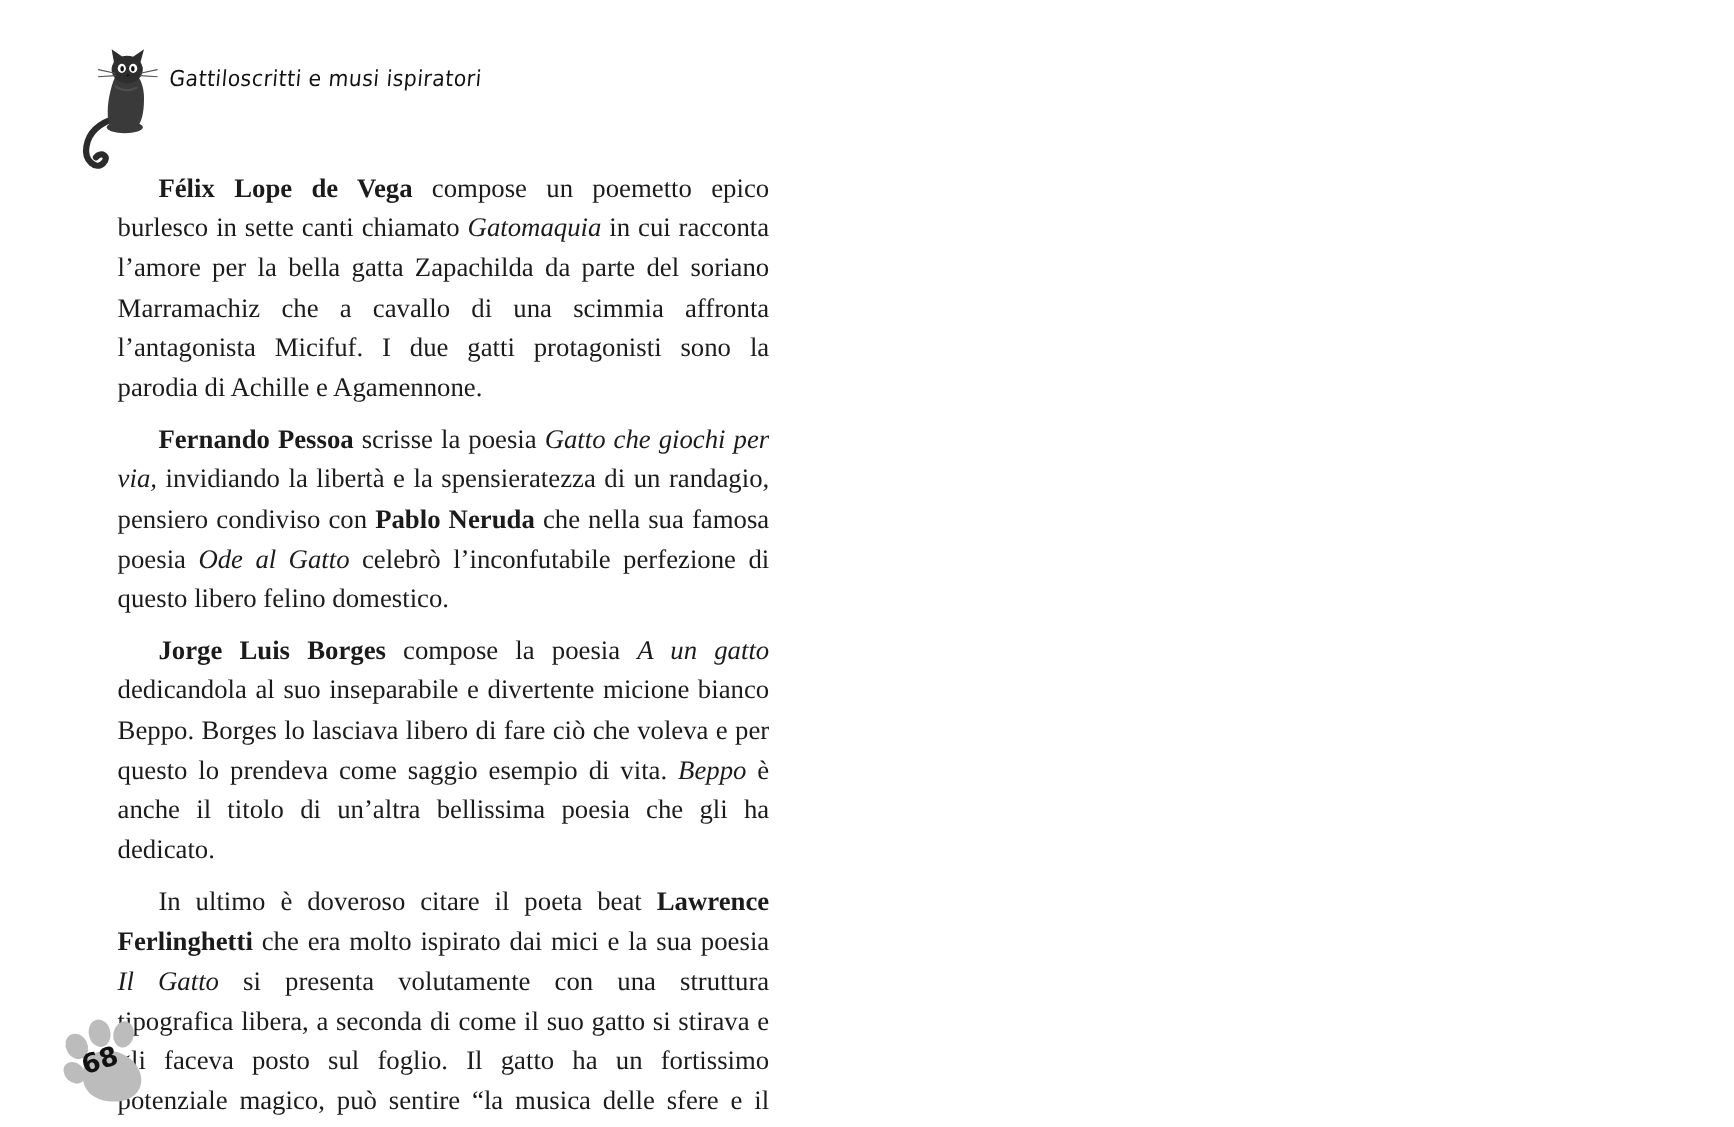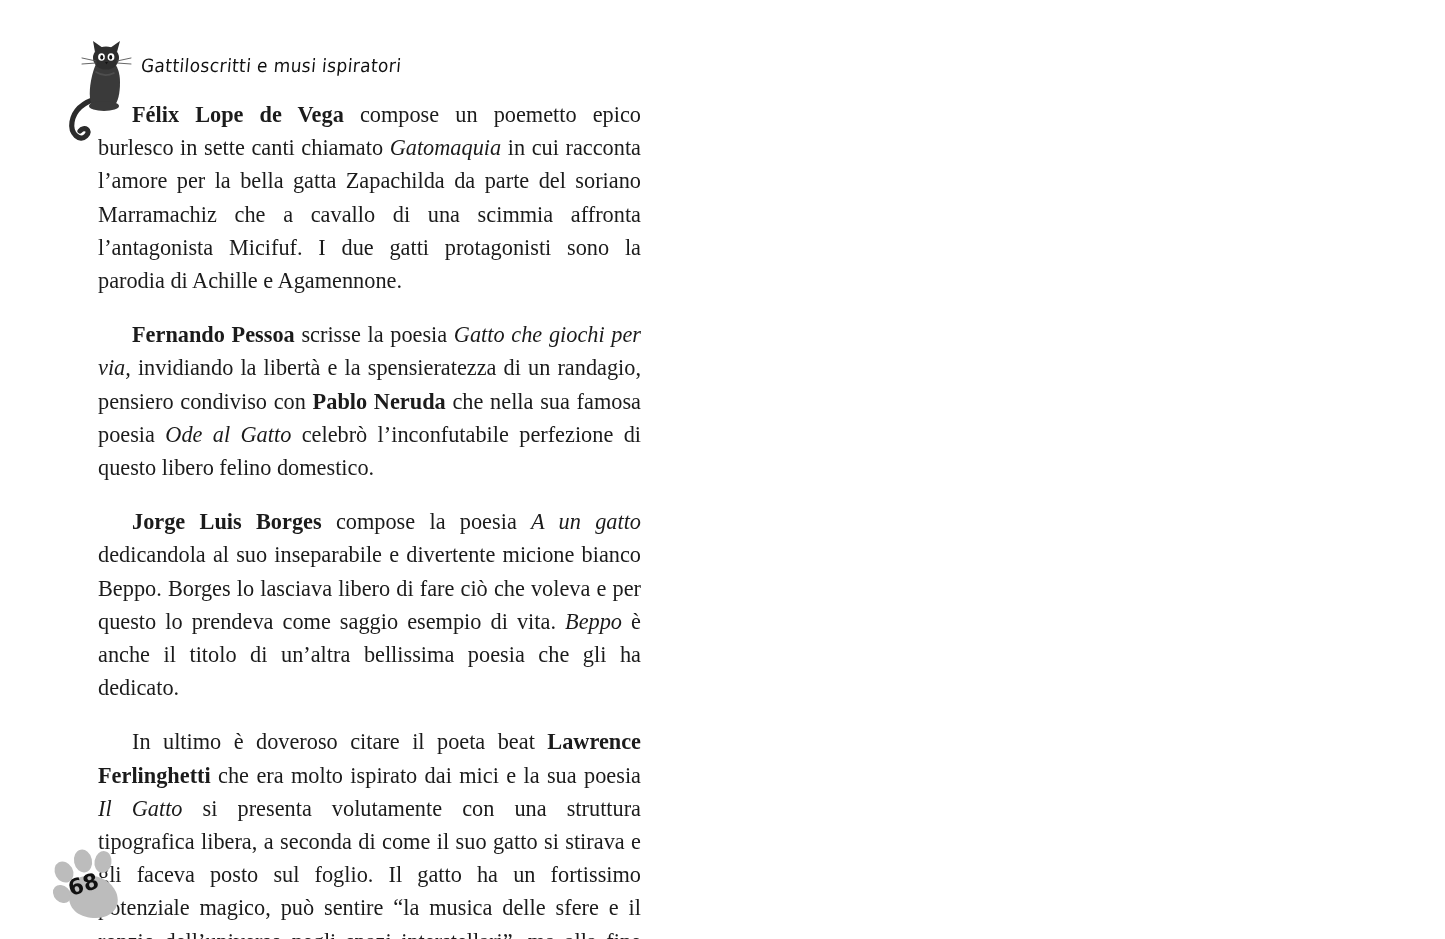--- a/index.html
+++ b/index.html
@@ -68,27 +68,27 @@
     left: 98px;
     top: 98px;
     width: 543px;
   }
 
   p.para {
     margin: 0;
     text-indent: 34px;
   }
   p.para + p.para {
-    margin-top: 21px;
+    margin-top: 10px;
   }
   p.para:last-child {
     text-align: justify;
   }
   
-  p.para { text-align-last: left; }
+  p.para { text-align-last: left; margin-top: 42px; }
 
   b.name { font-weight: 700; }
   i.title-work { font-style: italic; }
 
   
   .folio {
     position: absolute;
     width: 120px;
     height: 86px;
   }

